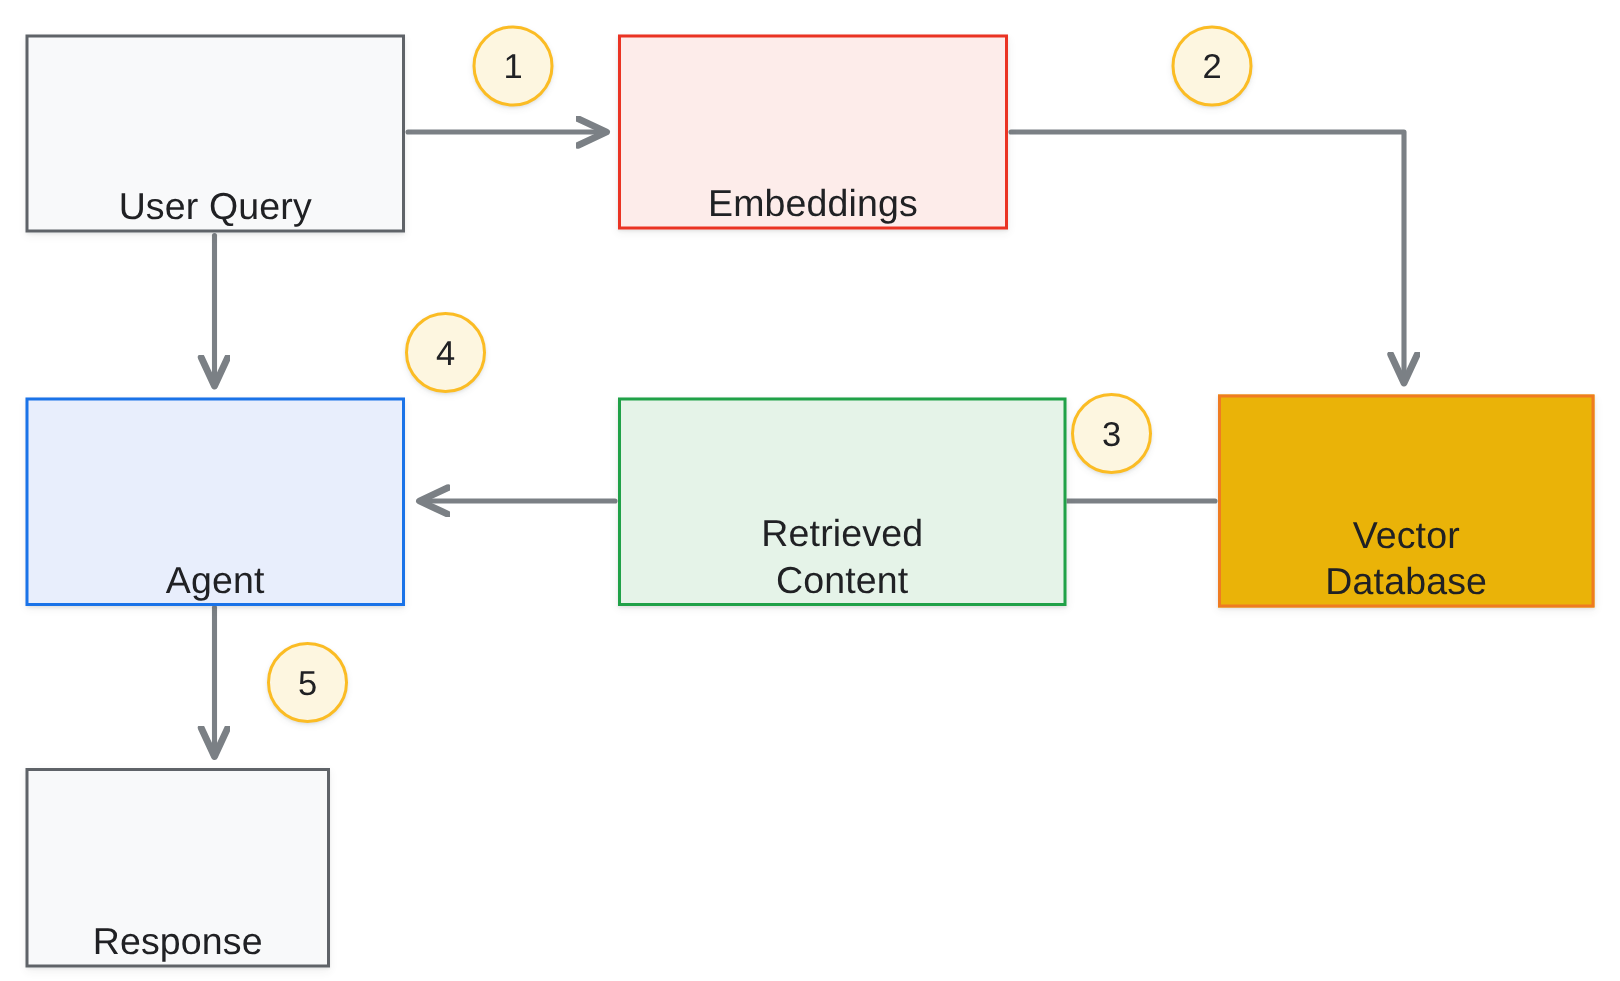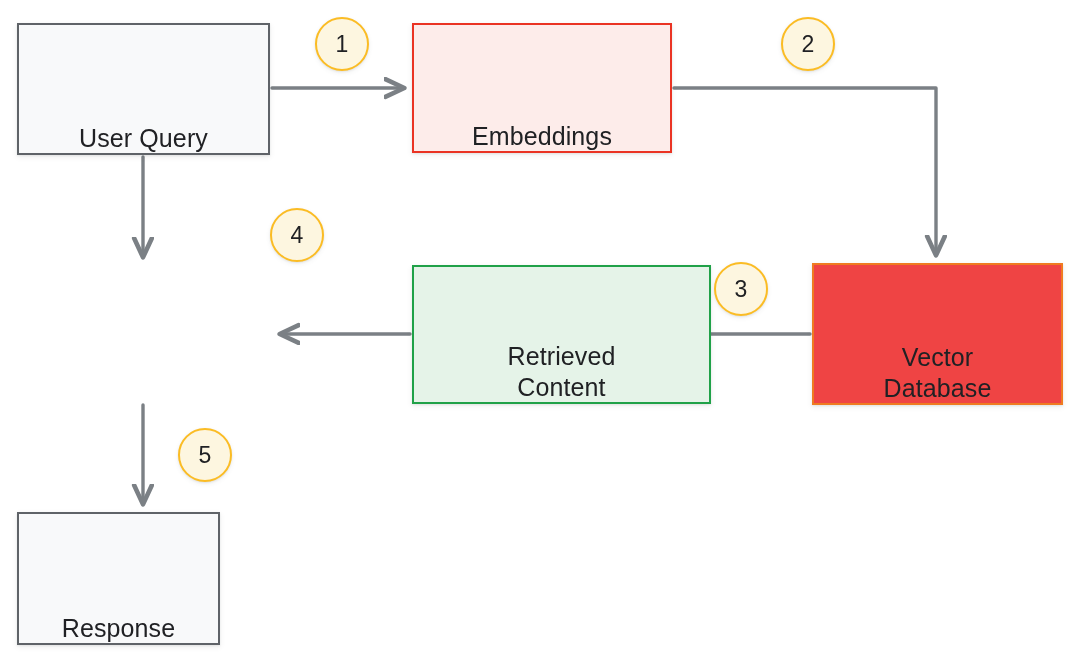--- a/index.html
+++ b/index.html
@@ -99,30 +99,33 @@
   </svg>
 
   <div class="node" style="left: 17px; top: 23px; width: 253px; height: 132px; background: rgb(248, 249, 250); border-color: rgb(95, 99, 104);">
     <span class="node-label">User Query</span>
   </div>
 
   <div class="node" style="left: 412px; top: 23px; width: 260px; height: 130px; background: rgb(253, 236, 234); border-color: rgb(234, 51, 35);">
     <span class="node-label">Embeddings</span>
   </div>
 
-  <div class="node" style="left: 812px; top: 263px; width: 251px; height: 142px; background: #ef4444; border-color: rgb(239, 123, 33);">
+  <div class="node" style="left: 812px; top: 263px; width: 251px; height: 142px; background: #eab308; border-color: rgb(239, 123, 33);">
     <span class="node-label">Vector
 Database</span>
   </div>
 
   <div class="node" style="left: 412px; top: 265px; width: 299px; height: 139px; background: rgb(229, 243, 232); border-color: rgb(32, 161, 72);">
     <span class="node-label">Retrieved
 Content</span>
   </div>
 
+  <div class="node" style="left: 17px; top: 265px; width: 253px; height: 139px; background: rgb(232, 238, 252); border-color: rgb(26, 115, 232);">
+    <span class="node-label">Agent</span>
+  </div>
 
   <div class="node" style="left: 17px; top: 512px; width: 203px; height: 133px; background: rgb(248, 249, 250); border-color: rgb(95, 99, 104);">
     <span class="node-label">Response</span>
   </div>
 
   <div class="badge" style="left: 315px; top: 17px; background: rgb(253, 246, 224); border-color: rgb(251, 188, 36);">
     <span class="badge-label">1</span>
   </div>
   <div class="badge" style="left: 781px; top: 17px; background: rgb(253, 246, 224); border-color: rgb(251, 188, 36);">
     <span class="badge-label">2</span>

